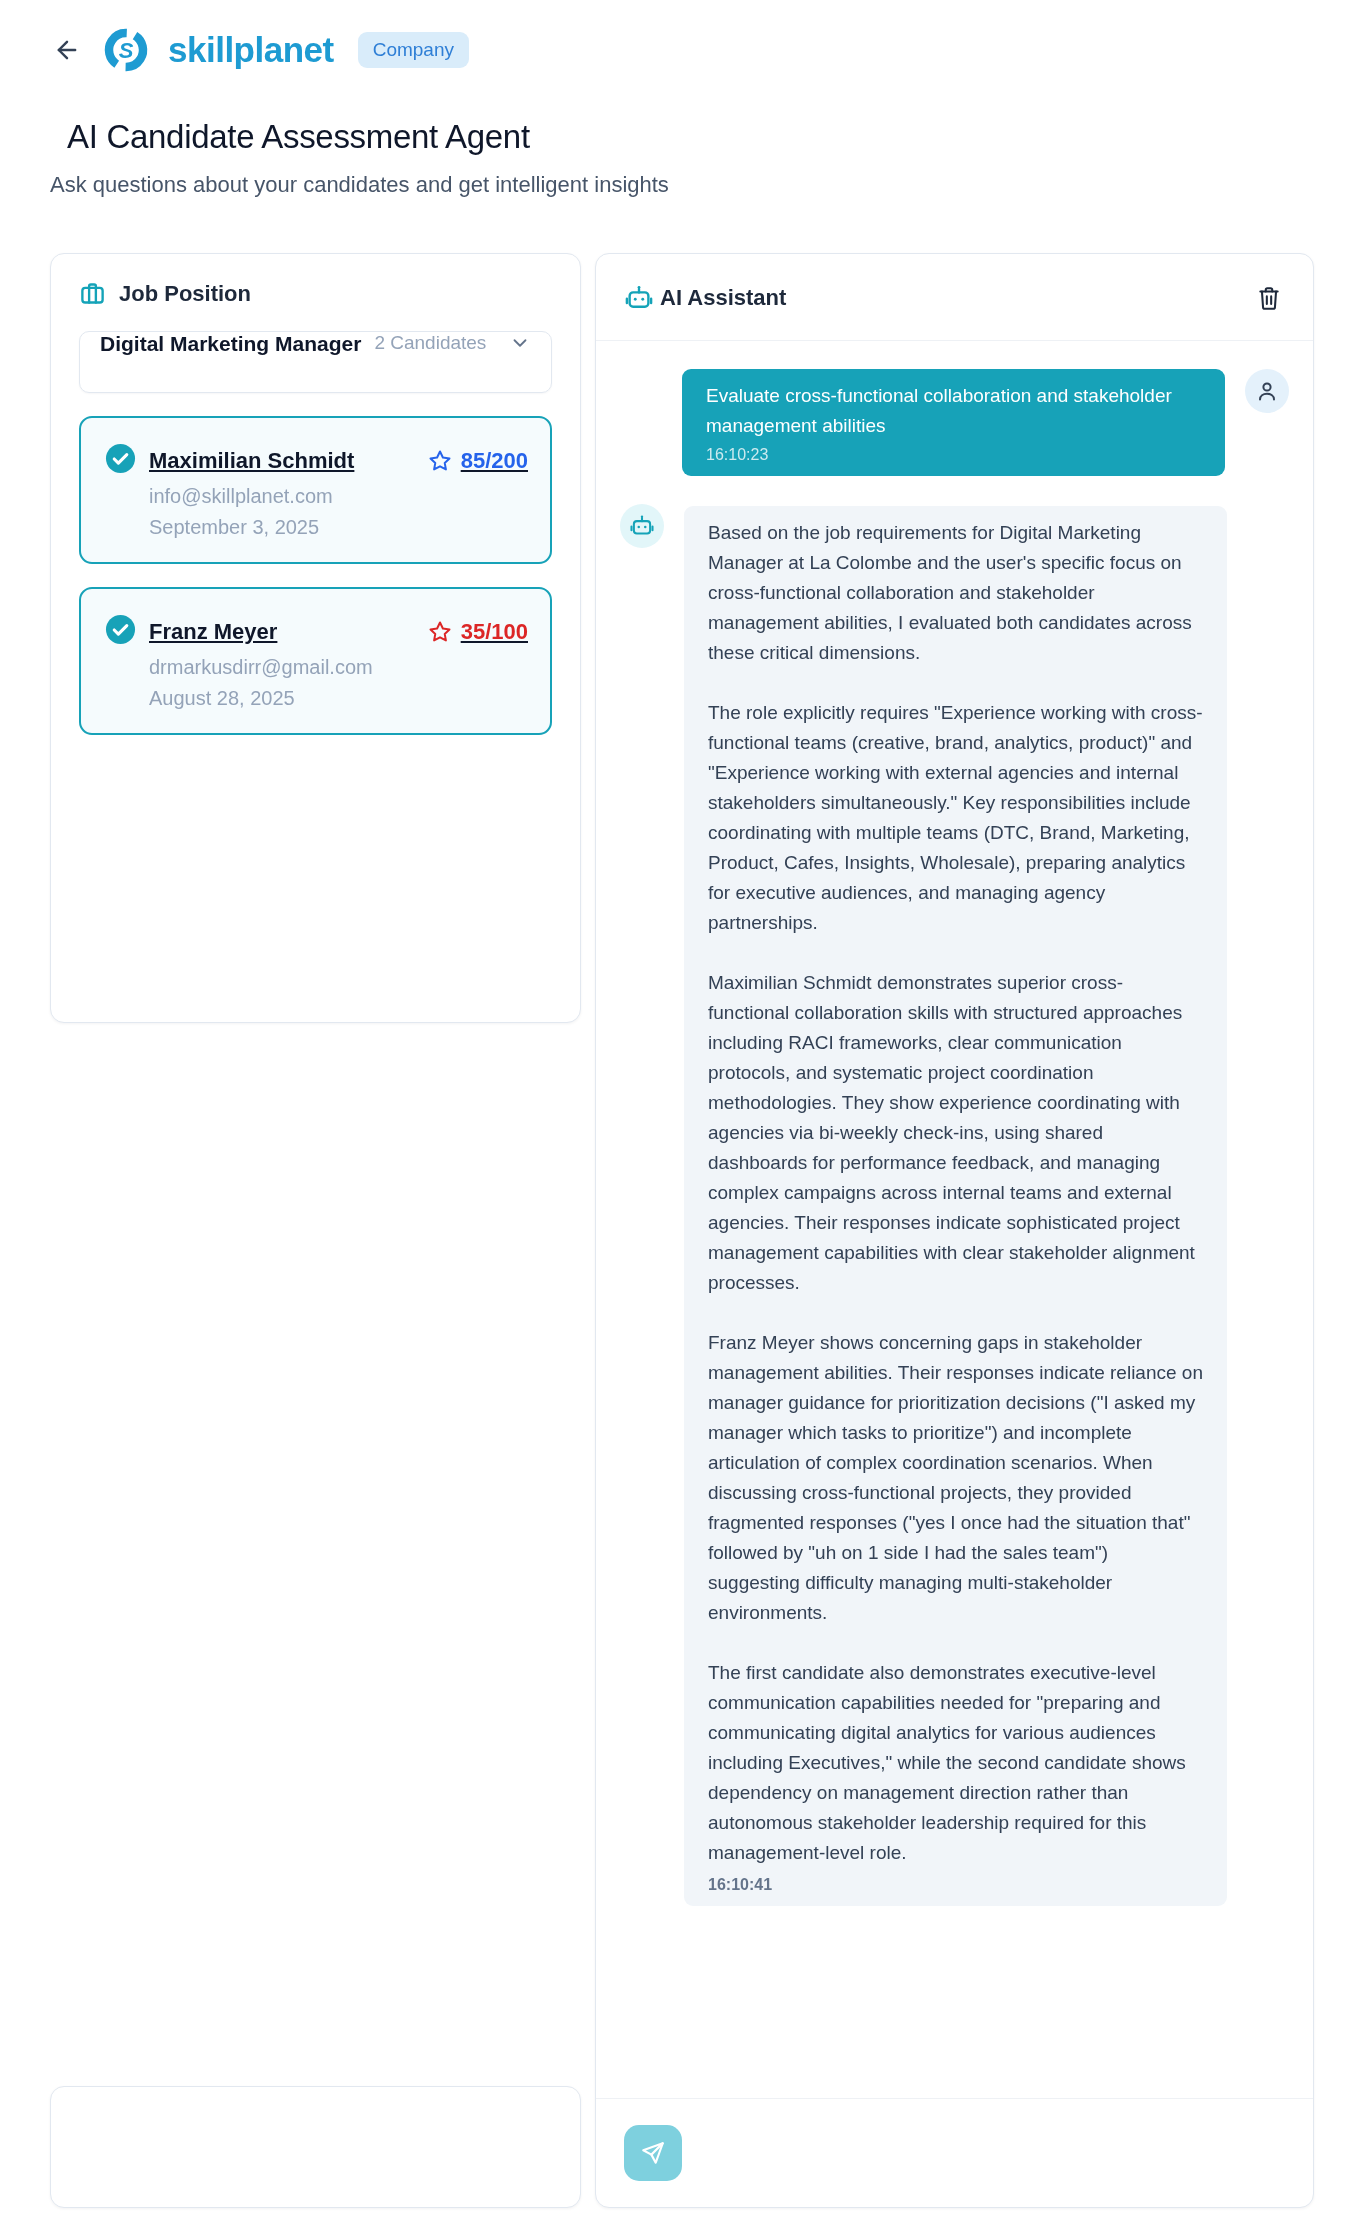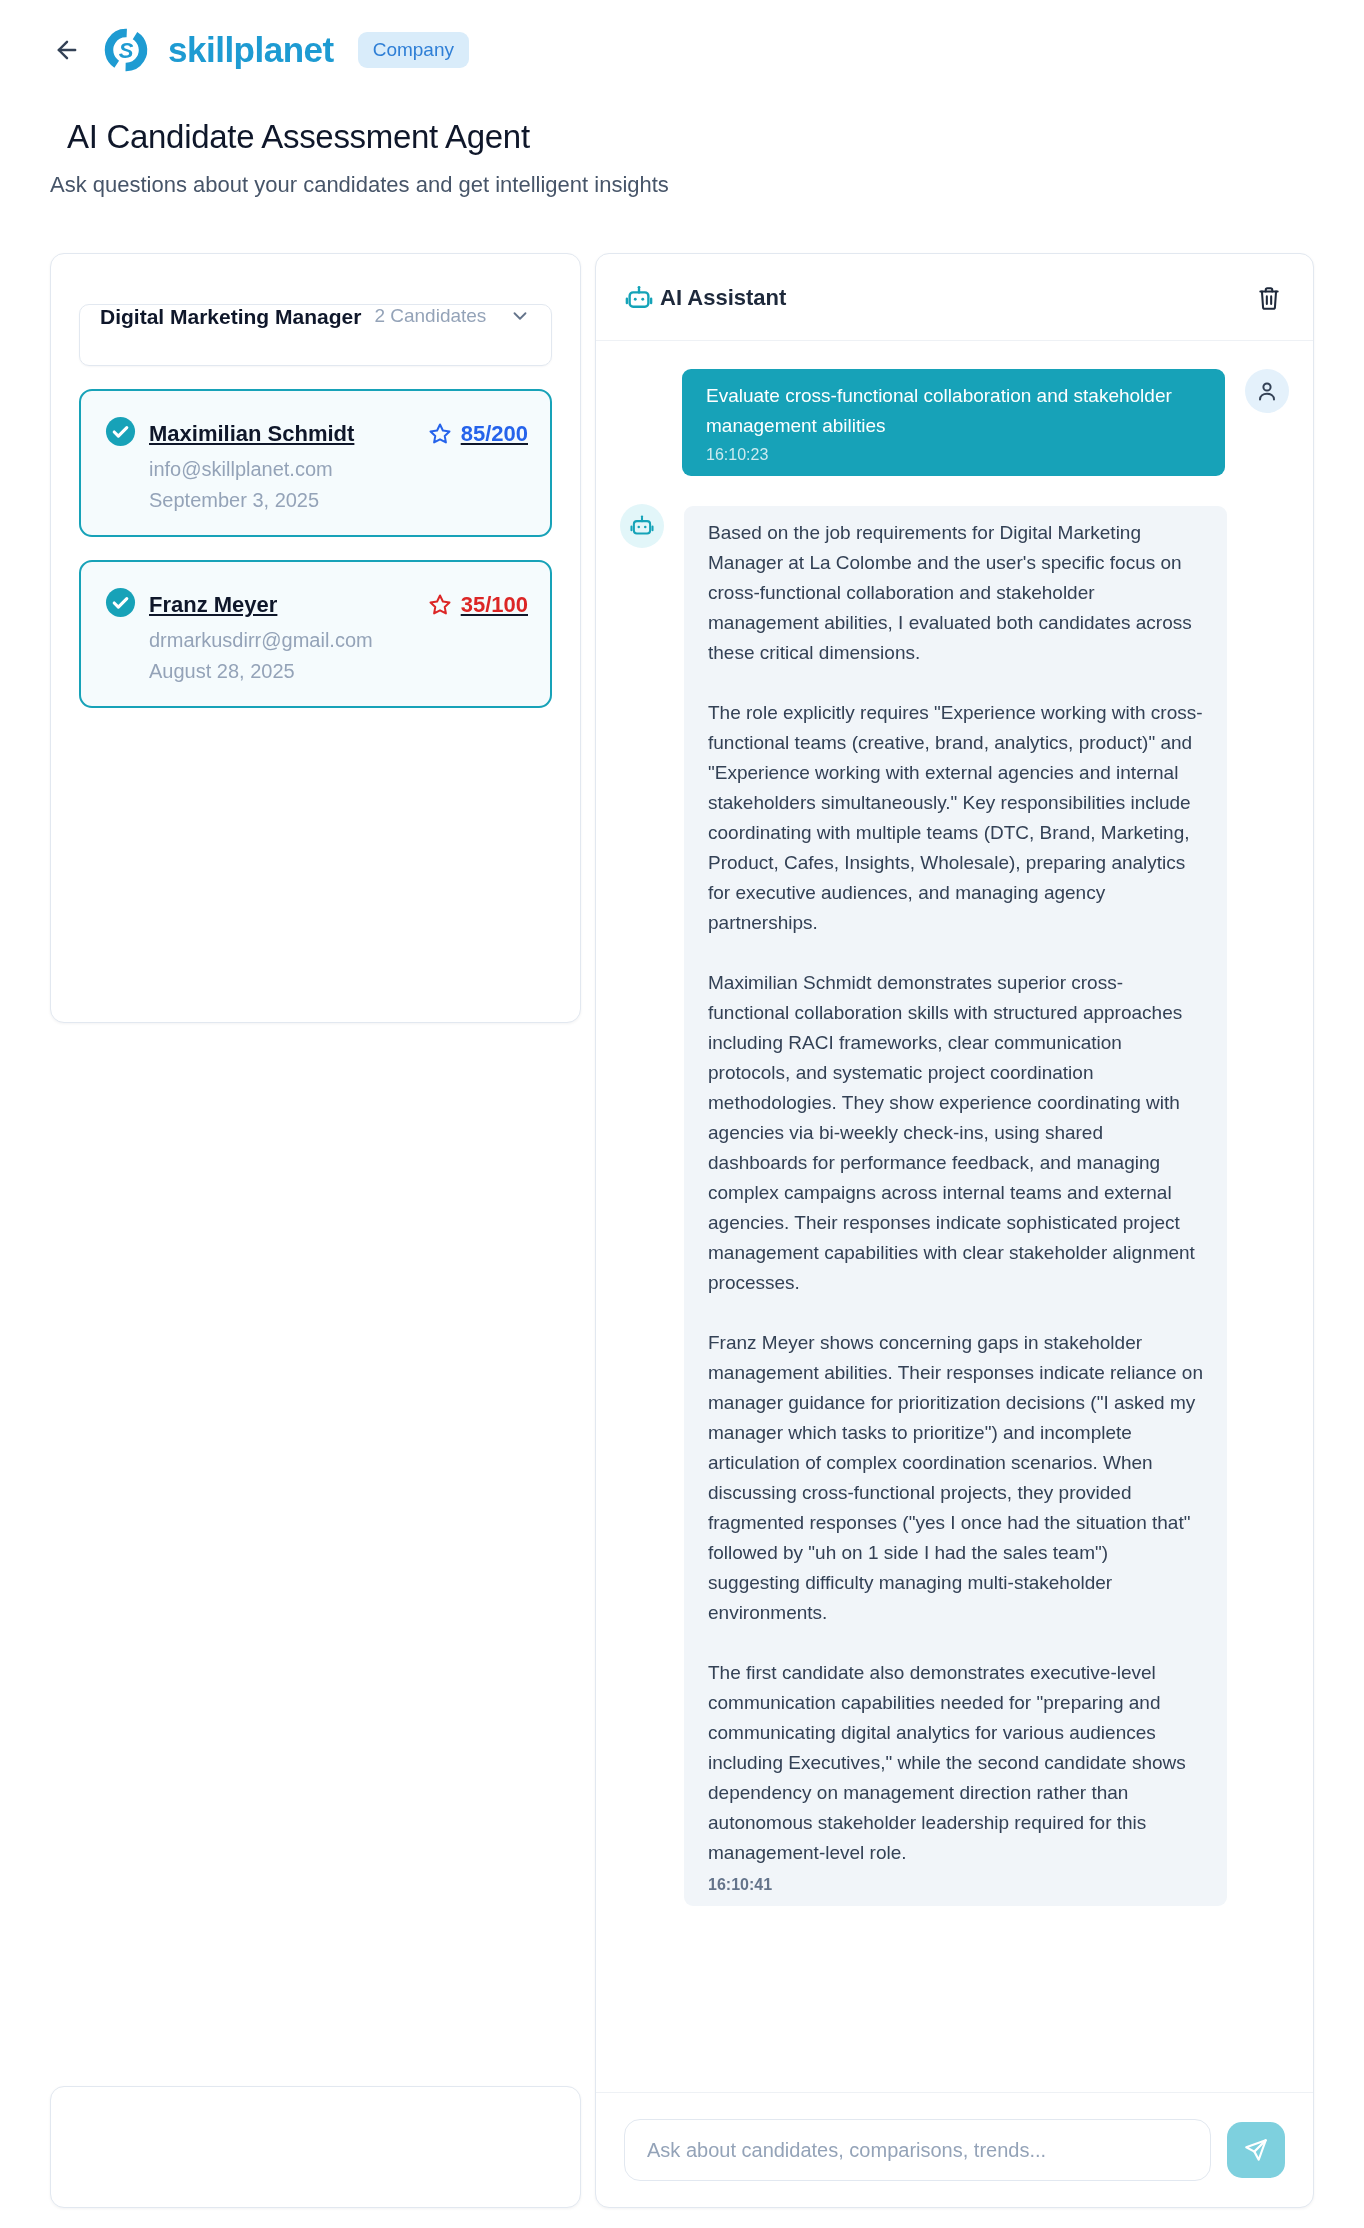--- a/index.html
+++ b/index.html
@@ -95,20 +95,28 @@
     <text x="24" y="31.5" text-anchor="middle" font-family="Liberation Sans, sans-serif" font-size="22" font-weight="800" font-style="italic" fill="#1e9bd2">S</text>
   </svg>
   <div class="brand-text">skillplanet</div>
   <div class="company-badge">Company</div>
 </div>
 
 <div class="page-title">AI Candidate Assessment Agent</div>
 <div class="page-subtitle">Ask questions about your candidates and get intelligent insights</div>
 
 <div class="card job-card">
+  <div class="panel-head">
+    <svg width="27" height="27" viewBox="0 0 24 24" fill="none" stroke="#14a3b8" stroke-width="2.1" stroke-linecap="round" stroke-linejoin="round">
+        <rect x="3" y="7" width="18" height="13" rx="2.5"></rect>
+        <path d="M9 7V5.5A1.5 1.5 0 0 1 10.5 4h3A1.5 1.5 0 0 1 15 5.5V7"></path>
+        <path d="M9 7v13M15 7v13"></path>
+      </svg>
+    <span class="title">Job Position</span>
+  </div>
 
   <div class="job-select">
     <span class="pos">Digital Marketing Manager</span>
     <span class="count">2 Candidates</span>
     <svg class="chev" width="22" height="22" viewBox="0 0 24 24" fill="none" stroke="#64748b" stroke-width="2" stroke-linecap="round" stroke-linejoin="round">
         <path d="M6 9l6 6 6-6"></path>
       </svg>
   </div>
 
   <div class="cand-card">
@@ -204,21 +212,20 @@
 
 Franz Meyer shows concerning gaps in stakeholder management abilities. Their responses indicate reliance on manager guidance for prioritization decisions ("I asked my manager which tasks to prioritize") and incomplete articulation of complex coordination scenarios. When discussing cross-functional projects, they provided fragmented responses ("yes I once had the situation that" followed by "uh on 1 side I had the sales team") suggesting difficulty managing multi-stakeholder environments.
 
 The first candidate also demonstrates executive-level communication capabilities needed for "preparing and communicating digital analytics for various audiences including Executives," while the second candidate shows dependency on management direction rather than autonomous stakeholder leadership required for this management-level role.</div>
         <div class="time">16:10:41</div>
       </div>
     </div>
   </div>
 
   <div class="input-bar">
-    <input class="chat-input" type="text" placeholder="Ask about candidates, comparisons, trends..." style="">
     <button class="send-btn">
       <svg width="26" height="26" viewBox="0 0 24 24" fill="none" stroke="#ffffff" stroke-width="2" stroke-linecap="round" stroke-linejoin="round">
           <path d="M21 3L10.5 13.5"></path>
           <path d="M21 3l-6.5 18-4-7.5L3 9.5z"></path>
         </svg>
     </button>
   </div>
 </div>
 
 <div class="card empty-card"></div>

